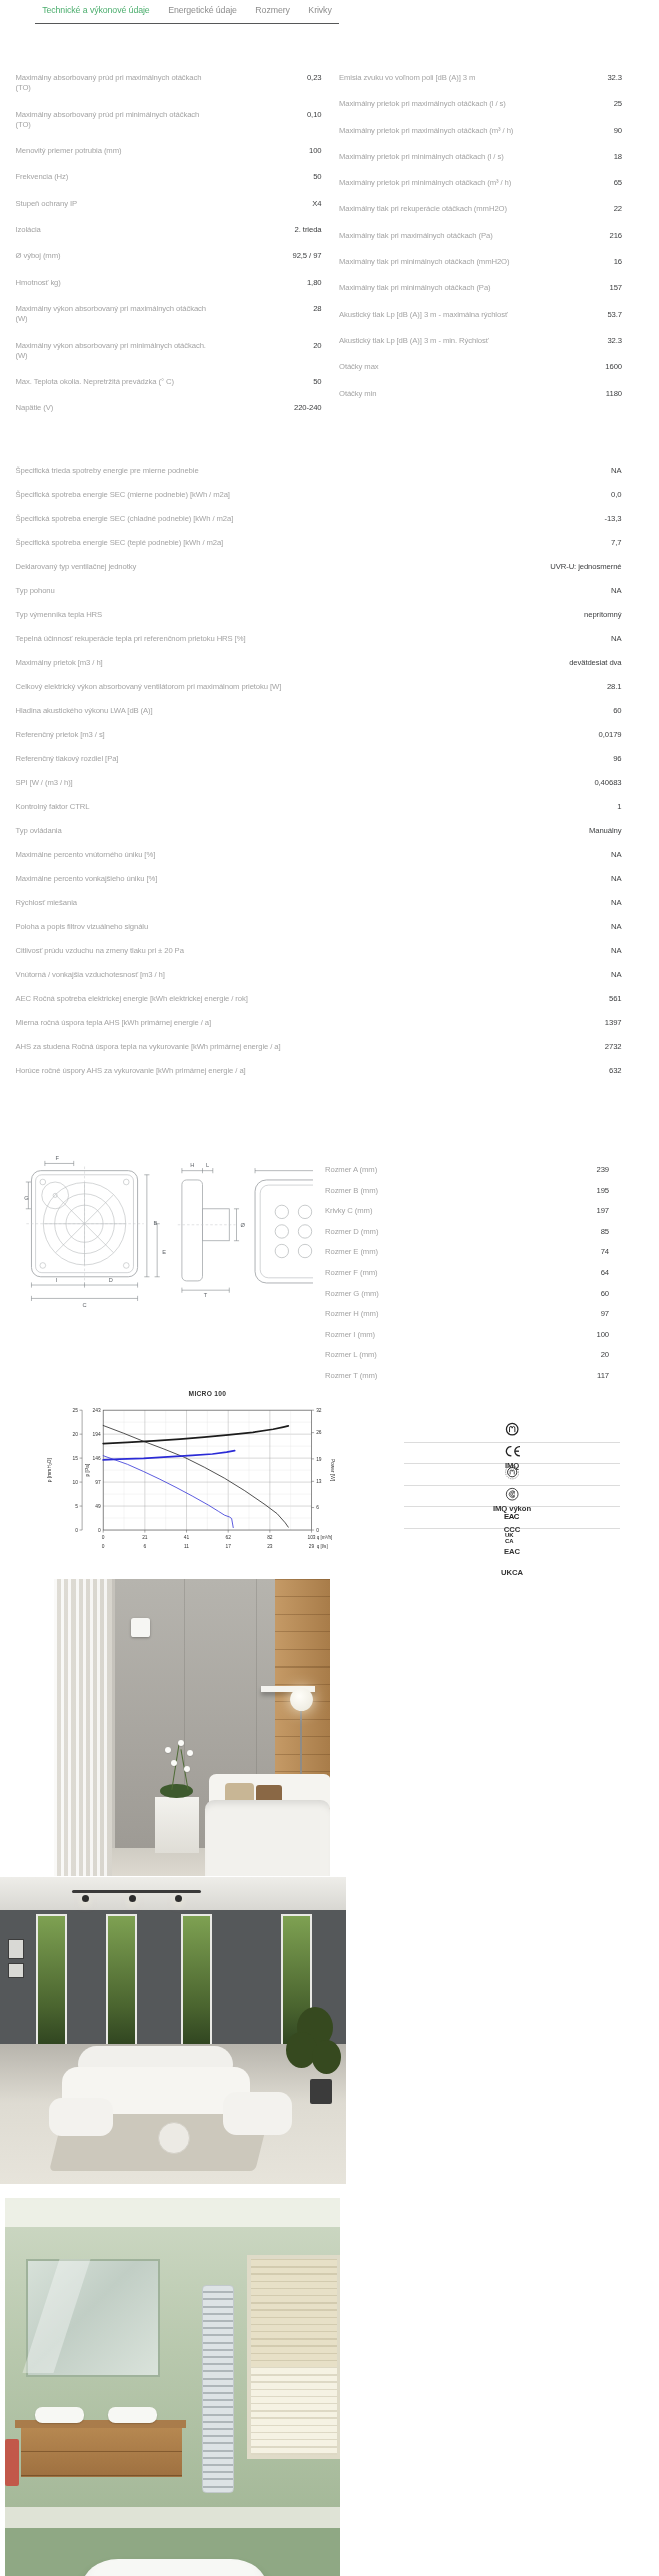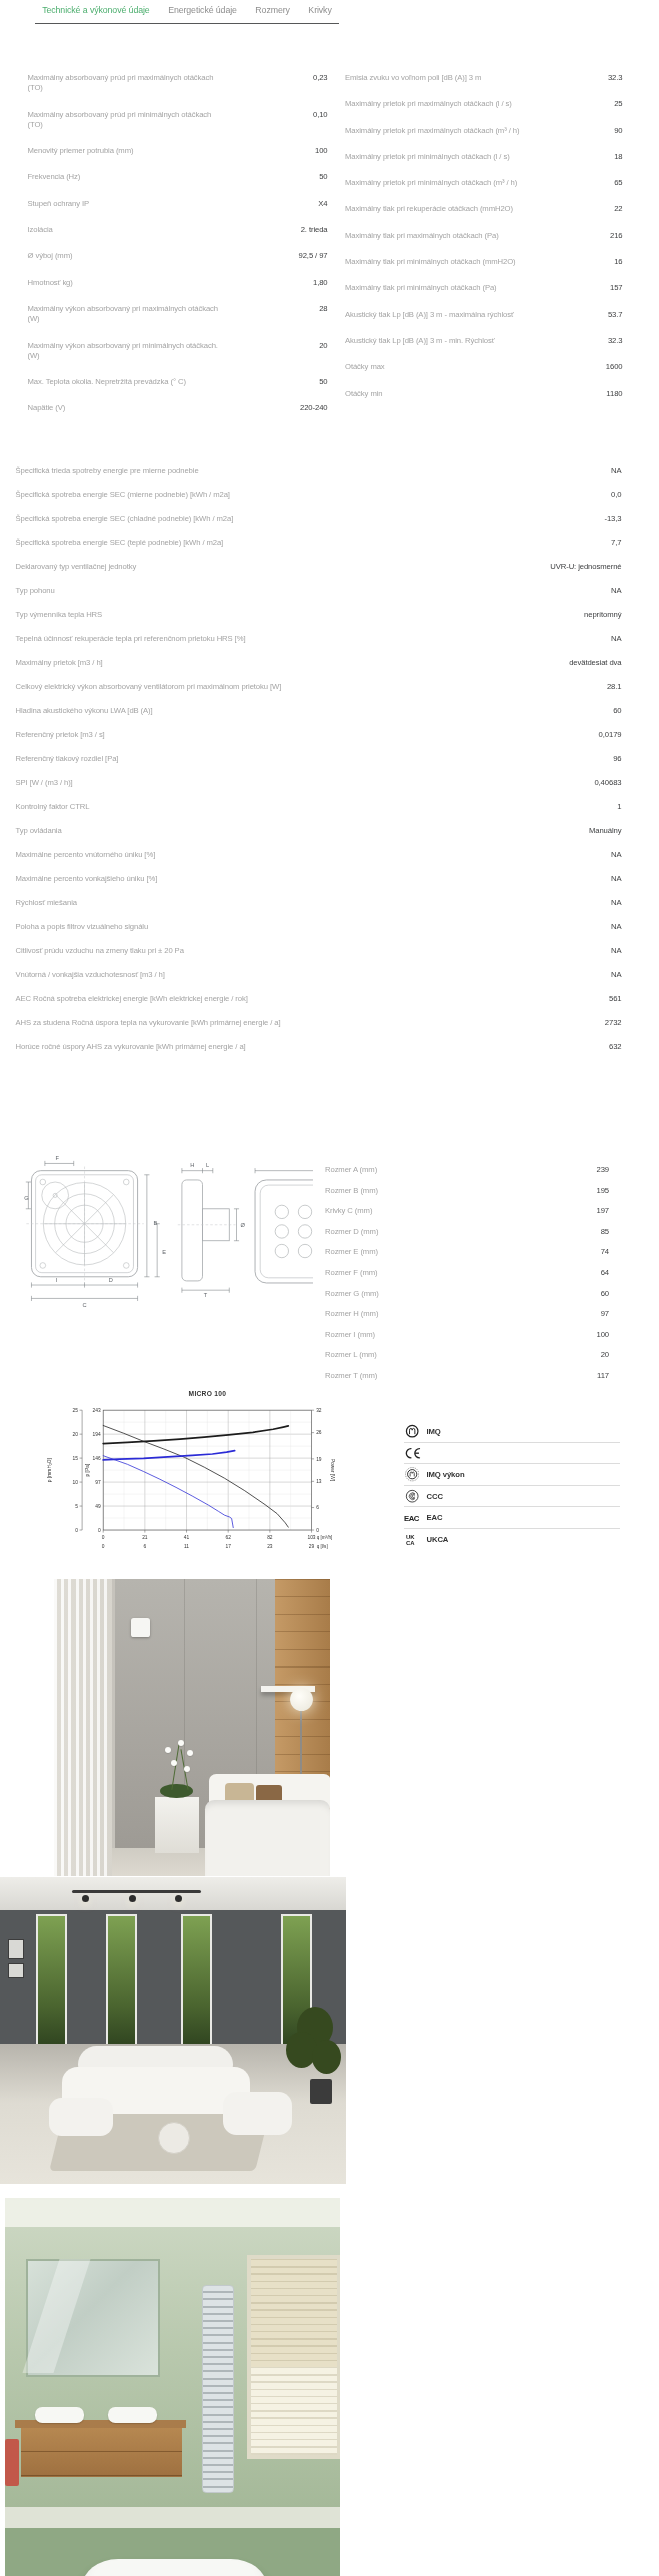--- a/index.html
+++ b/index.html
@@ -7,21 +7,21 @@
   .page{position:relative;width:659px;height:2766px;background:#fff;overflow:hidden;}
 
   
   .tabbar{position:absolute;left:35px;top:3.1px;display:inline-flex;gap:18.5px;
           padding:2.1px 7.2px 7.7px 7.2px;border-bottom:1px solid #565758;}
   .tab{font-size:8.8px;letter-spacing:-0.1px;color:#8e8e8e;cursor:pointer;white-space:nowrap;}
   .tab.active{color:#4cae6e;}
 
   
   .tech{position:absolute;left:15.5px;top:73px;width:607px;display:flex;gap:17.5px;}
-  .tcol-l{width:306px;margin-left:12px;}
+  .tcol-l{width:306px;}
   .tcol-r{width:283px;}
   .trow{display:flex;justify-content:space-between;align-items:flex-start;margin-bottom:16px;}
   .trow .lbl{color:#a4a4a4;font-size:7.7px;line-height:10.3px;letter-spacing:-0.1px;}
   .tcol-l .lbl{width:191px;}
   .tcol-r .lbl{width:185px;}
   .trow .val{color:#3f4042;font-size:7.7px;line-height:10.3px;text-align:right;letter-spacing:-0.1px;}
 
   
   .energy{position:absolute;left:15.5px;top:466px;width:606px;}
   .erow{display:flex;justify-content:space-between;align-items:flex-start;height:24px;}
@@ -33,21 +33,21 @@
   .dims-list{position:absolute;left:325px;top:1165px;width:284px;}
   .drow{display:flex;justify-content:space-between;align-items:flex-start;height:20.6px;}
   .drow .lbl{color:#a4a4a4;font-size:7.7px;letter-spacing:-0.1px;text-align:right;}
   .drow .val{color:#3f4042;font-size:7.7px;text-align:right;letter-spacing:-0.1px;}
 
   
   .chart-fig{position:absolute;left:44px;top:1386px;margin:0;}
 
   
   .certs{position:absolute;left:404px;top:1421px;width:216px;}
-  .crow{display:flex;align-items:center;gap:6px;height:20.6px;border-bottom:0.5px solid #dcdcdc;}
+  .crow{display:flex;align-items:center;gap:23px;height:20.6px;border-bottom:0.5px solid #dcdcdc;flex-direction:column;}
   .crow:last-child{border-bottom:none;}
   .cicon{width:16.5px;height:15.5px;display:flex;align-items:center;justify-content:center;flex:0 0 16.5px;}
   .clabel{font-size:7.7px;font-weight:bold;color:#333;letter-spacing:-0.1px;}
 
   
   .photo{position:absolute;overflow:hidden;}
   .photo *{position:absolute;}
 
   #photo1{left:54px;top:1579px;width:276px;height:297px;background:#aeaca6;}
   .p1-wall{left:58px;top:0;width:164px;height:297px;
@@ -381,20 +381,24 @@
       <div class="erow">
         <span class="lbl">Vnútorná / vonkajšia vzduchotesnosť [m3 / h]</span>
         <span class="val">NA</span>
       </div>
 
       <div class="erow">
         <span class="lbl">AEC Ročná spotreba elektrickej energie [kWh elektrickej energie / rok]</span>
         <span class="val">561</span>
       </div>
 
+      <div class="erow">
+        <span class="lbl">Mierna ročná úspora tepla AHS [kWh primárnej energie / a]</span>
+        <span class="val">1397</span>
+      </div>
 
       <div class="erow">
         <span class="lbl">AHS za studena Ročná úspora tepla na vykurovanie [kWh primárnej energie / a]</span>
         <span class="val">2732</span>
       </div>
 
       <div class="erow">
         <span class="lbl">Horúce ročné úspory AHS za vykurovanie [kWh primárnej energie / a]</span>
         <span class="val">632</span>
       </div>

